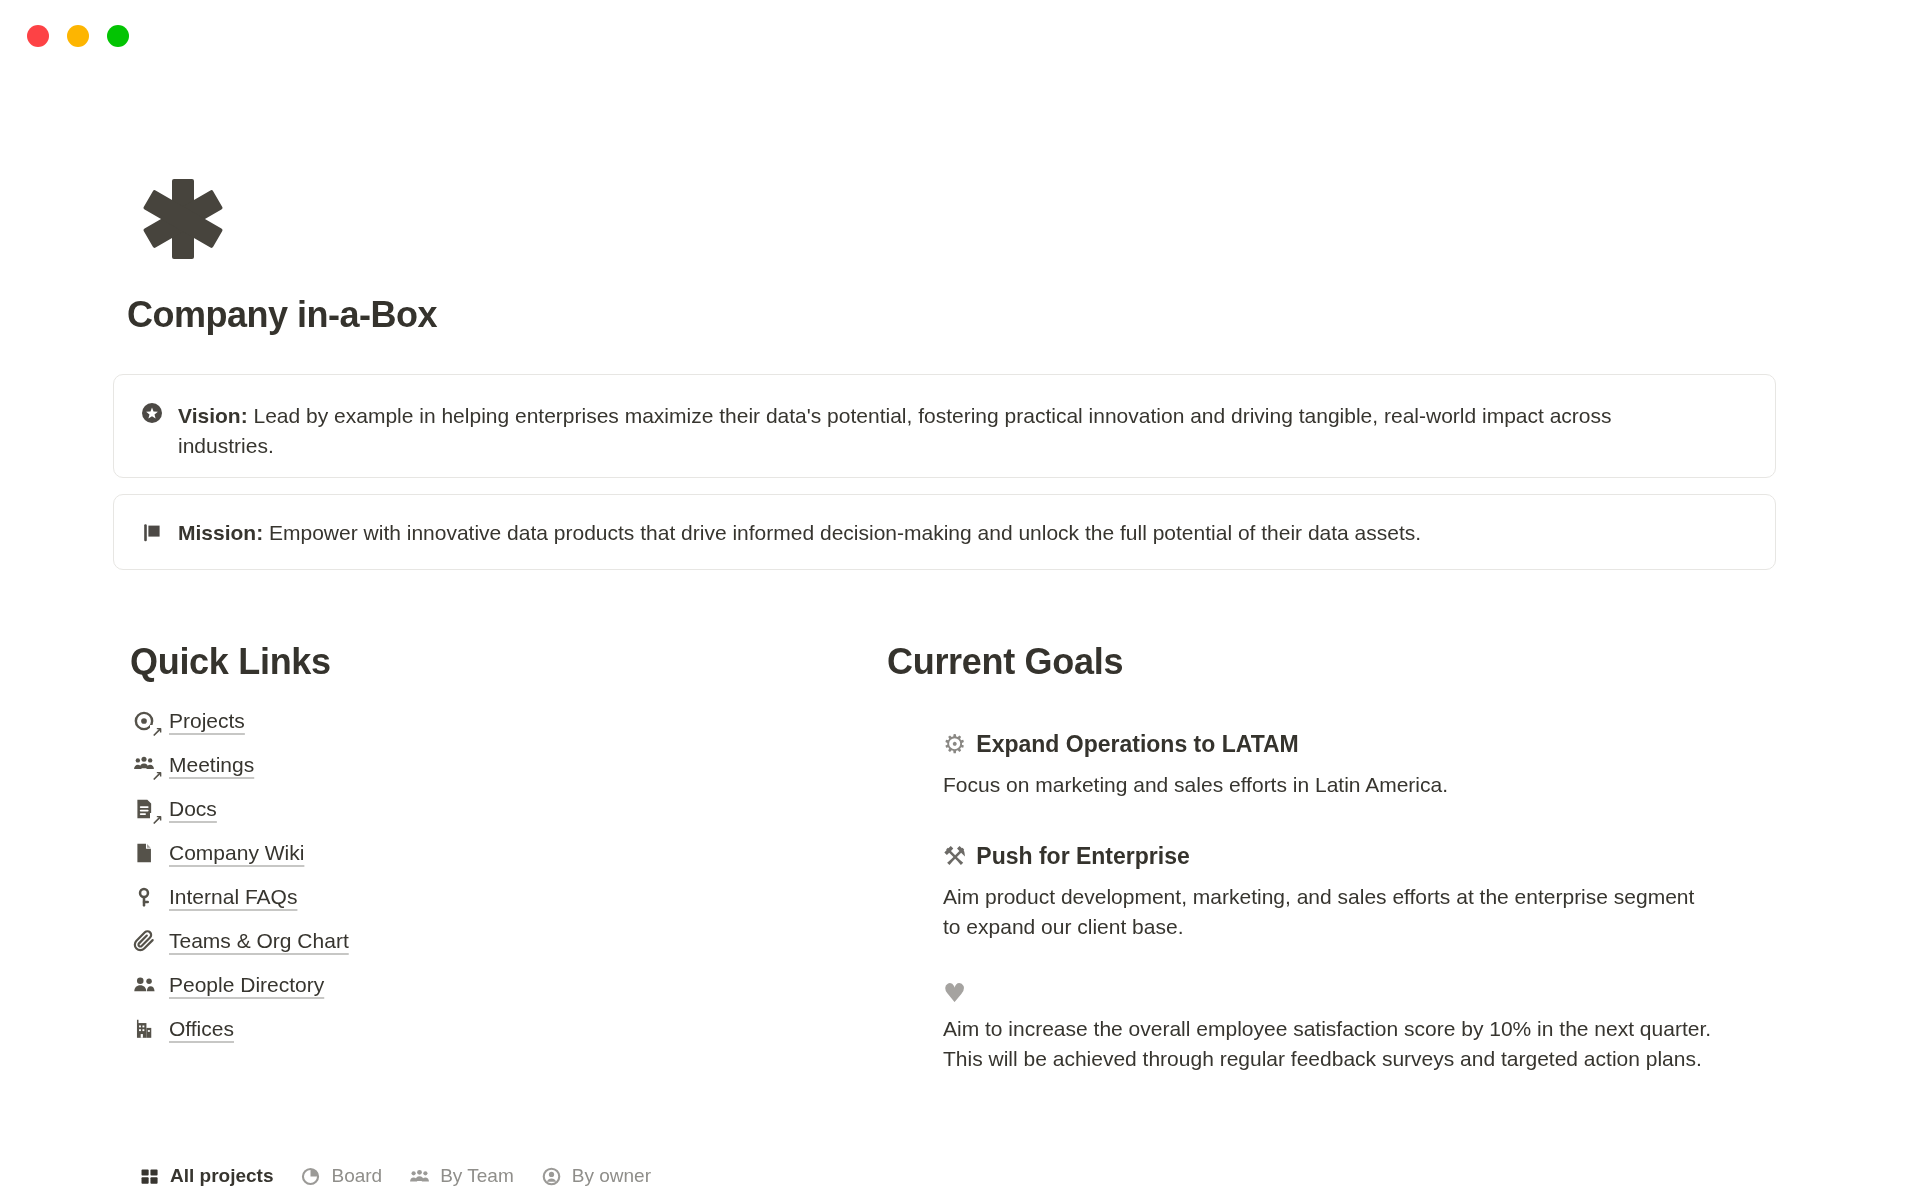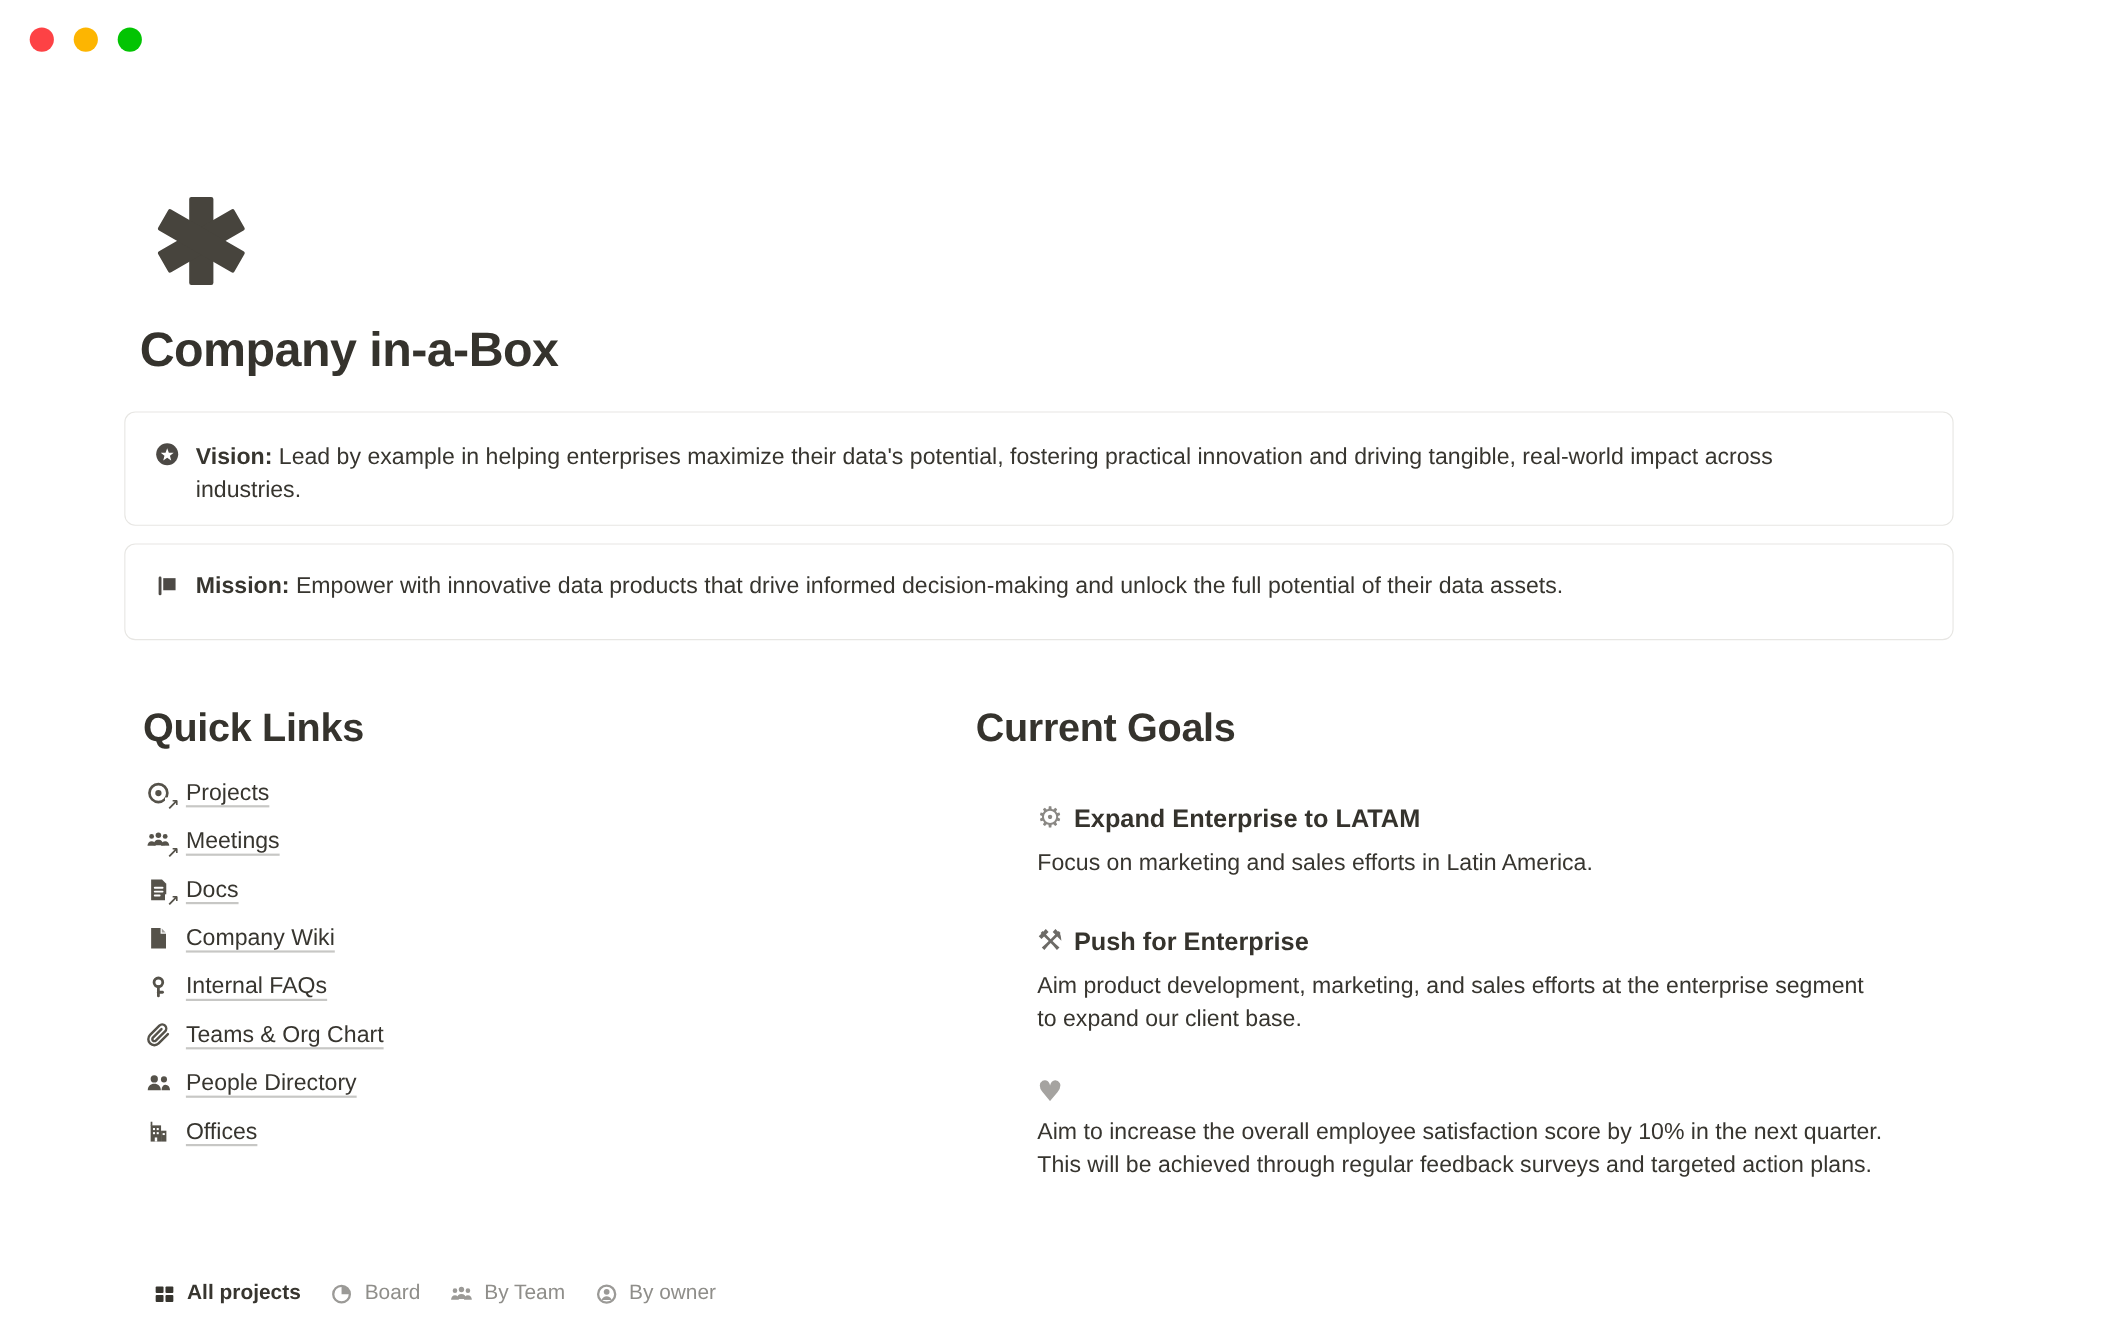--- a/index.html
+++ b/index.html
@@ -5,32 +5,32 @@
   * { margin:0; padding:0; box-sizing:border-box; }
   html,body { width:1920px; height:1200px; background:#ffffff; overflow:hidden;
               font-family:"Liberation Sans","DejaVu Sans",sans-serif; color:#37352f; }
 
   
   .lights { position:absolute; top:25px; left:27px; display:flex; gap:18px; }
   .light { width:22px; height:22px; border-radius:50%; }
 
   
   .page-icon { position:absolute; left:143px; top:178px; width:80px; height:82px; cursor:pointer; }
-  .page-title { position:absolute; left:127px; top:294px; font-size:44px; font-weight:700;
+  .page-title { position:absolute; left:127px; top:294px; font-size:36px; font-weight:700;
                 letter-spacing:-0.5px; color:#35332d; }
 
   
   .callout { position:absolute; left:113px; width:1663px; border:1px solid #e7e6e3;
              border-radius:10px; background:#fff; }
   .callout-icon { position:absolute; left:26px; top:26px; width:24px; height:24px; }
   .callout-body { padding:26px 90px 24px 64px; font-size:21px; line-height:30px; }
   .cl { font-weight:700; }
   .ct { white-space:pre-line; }
   #callout-vision  { top:374px; height:104px; }
-  #callout-mission { top:494px; height:88px; }
+  #callout-mission { top:494px; height:76px; }
   #callout-mission .callout-body { padding-top:23px; }
 
   
   .section-heading { position:absolute; top:641px; font-size:36px; font-weight:700;
                      letter-spacing:-0.3px; color:#35332d; }
   #quick-links-heading { left:130px; }
   #current-goals-heading { left:887px; }
 
   
   .links { position:absolute; left:131px; top:706px; display:flex; flex-direction:column; }
@@ -222,21 +222,21 @@
   </div>
 </div>
 
 <h2 class="section-heading" id="current-goals-heading">Current Goals</h2>
 
 <div class="goals">
 
   <div class="goal">
     <div class="goal-title">
       <span class="goal-emoji emoji-gear">⚙</span>
-      <span>Expand Enterprise to LATAM</span>
+      <span>Expand Operations to LATAM</span>
     </div>
     <div class="goal-desc">Focus on marketing and sales efforts in Latin America.</div>
   </div>
 
   <div class="goal">
     <div class="goal-title">
       <span class="goal-emoji emoji-tools">⚒</span>
       <span>Push for Enterprise</span>
     </div>
     <div class="goal-desc">Aim product development, marketing, and sales efforts at the enterprise segment

